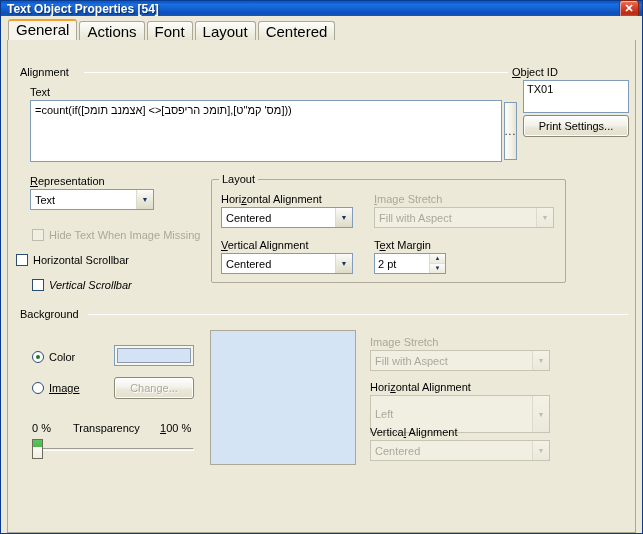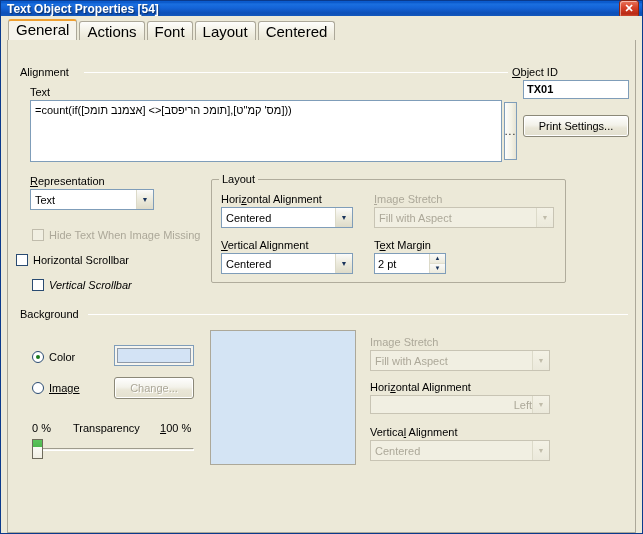--- a/index.html
+++ b/index.html
@@ -287,21 +287,21 @@
       <div class="grouplabel" style="left:12px; top:26px;">Alignment</div>
       <div class="grouprule" style="left:76px; top:32px; width:424px;"></div>
 
       <div class="lbl" style="left:22px; top:46px;">Text</div>
 
       <div class="textarea" style="left:22px; top:60px; width:472px; height:62px;">=count(if([אצמנב תומכ] &lt;&gt;[תומכ הריפסב],[מס' קמ"ט]))</div>
 
       <div class="ellipsis-btn" style="left:496px; top:62px; width:13px; height:58px;">...</div>
 
       <div class="lbl" style="left:504px; top:26px;"><span class="u">O</span>bject ID</div>
-      <div class="textbox" style="left:515px; top:40px; width:106px; height:19px;font-weight:bold;">TX01</div>
+      <div class="textbox" style="left:515px; top:40px; width:106px; height:33px;">TX01</div>
       <div class="btn" style="left:515px; top:75px; width:106px; height:22px;">Print Settings...</div>
 
       <div class="lbl" style="left:22px; top:135px;"><span class="u">R</span>epresentation</div>
       <div class="combo" style="left:22px; top:149px; width:124px; height:21px;">
         <span class="cval">Text</span>
         <span class="arrow">▼</span>
       </div>
 
       <div class="cbrow" style="left:24px; top:189px;">
         <span class="cbox dis"></span>
@@ -376,21 +376,21 @@
         <div id="preview-fill" style="width: 100%; height: 100%; background: rgb(212, 228, 244);"></div>
       </div>
 
       <div class="lbl dis" style="left:362px; top:296px;">Image Stretch</div>
       <div class="combo dis" style="left:362px; top:310px; width:180px; height:21px;">
         <span class="cval">Fill with Aspect</span>
         <span class="arrow">▼</span>
       </div>
 
       <div class="lbl" style="left:362px; top:341px;">Hori<span class="u">z</span>ontal Alignment</div>
-      <div class="combo dis" style="left:362px; top:355px; width:180px; height:19px;text-align:right;">
+      <div class="combo dis" style="left:362px; top:355px; width:180px; height:38px;">
         <span class="cval">Left</span>
         <span class="arrow">▼</span>
       </div>
 
       <div class="lbl" style="left:362px; top:386px;">Vertica<span class="u">l</span> Alignment</div>
       <div class="combo dis" style="left:362px; top:400px; width:180px; height:21px;">
         <span class="cval">Centered</span>
         <span class="arrow">▼</span>
       </div>
 

